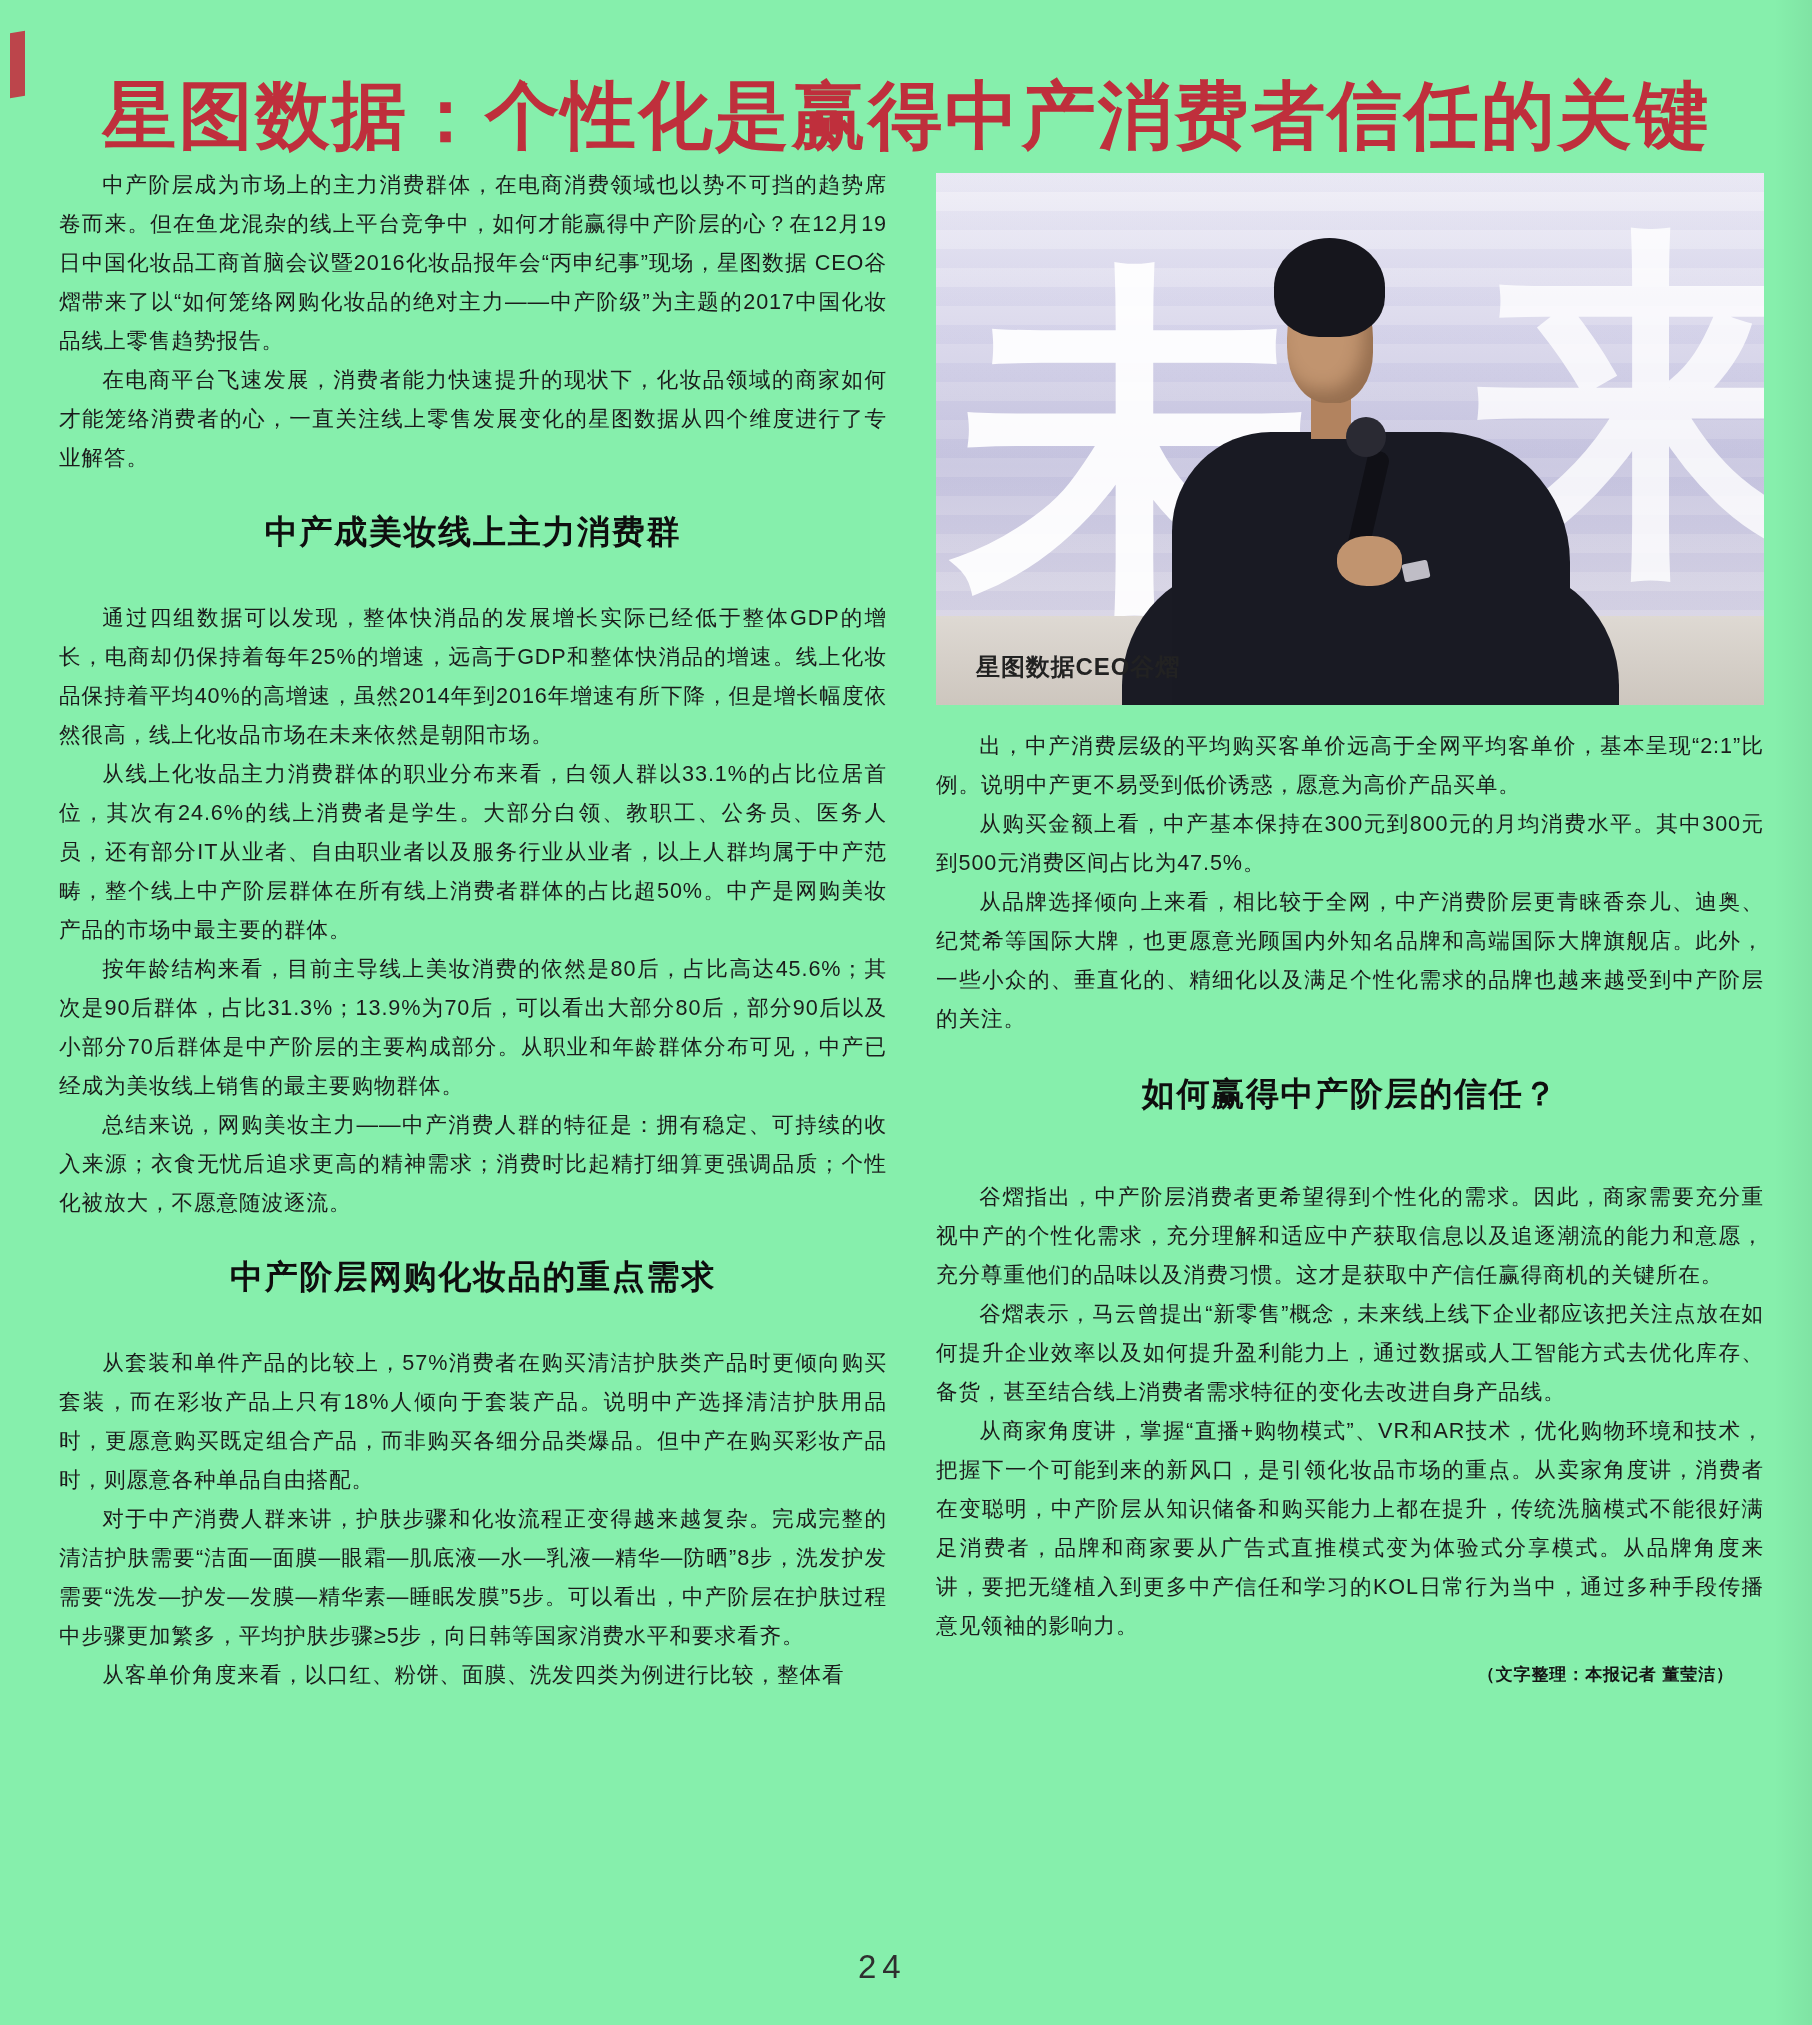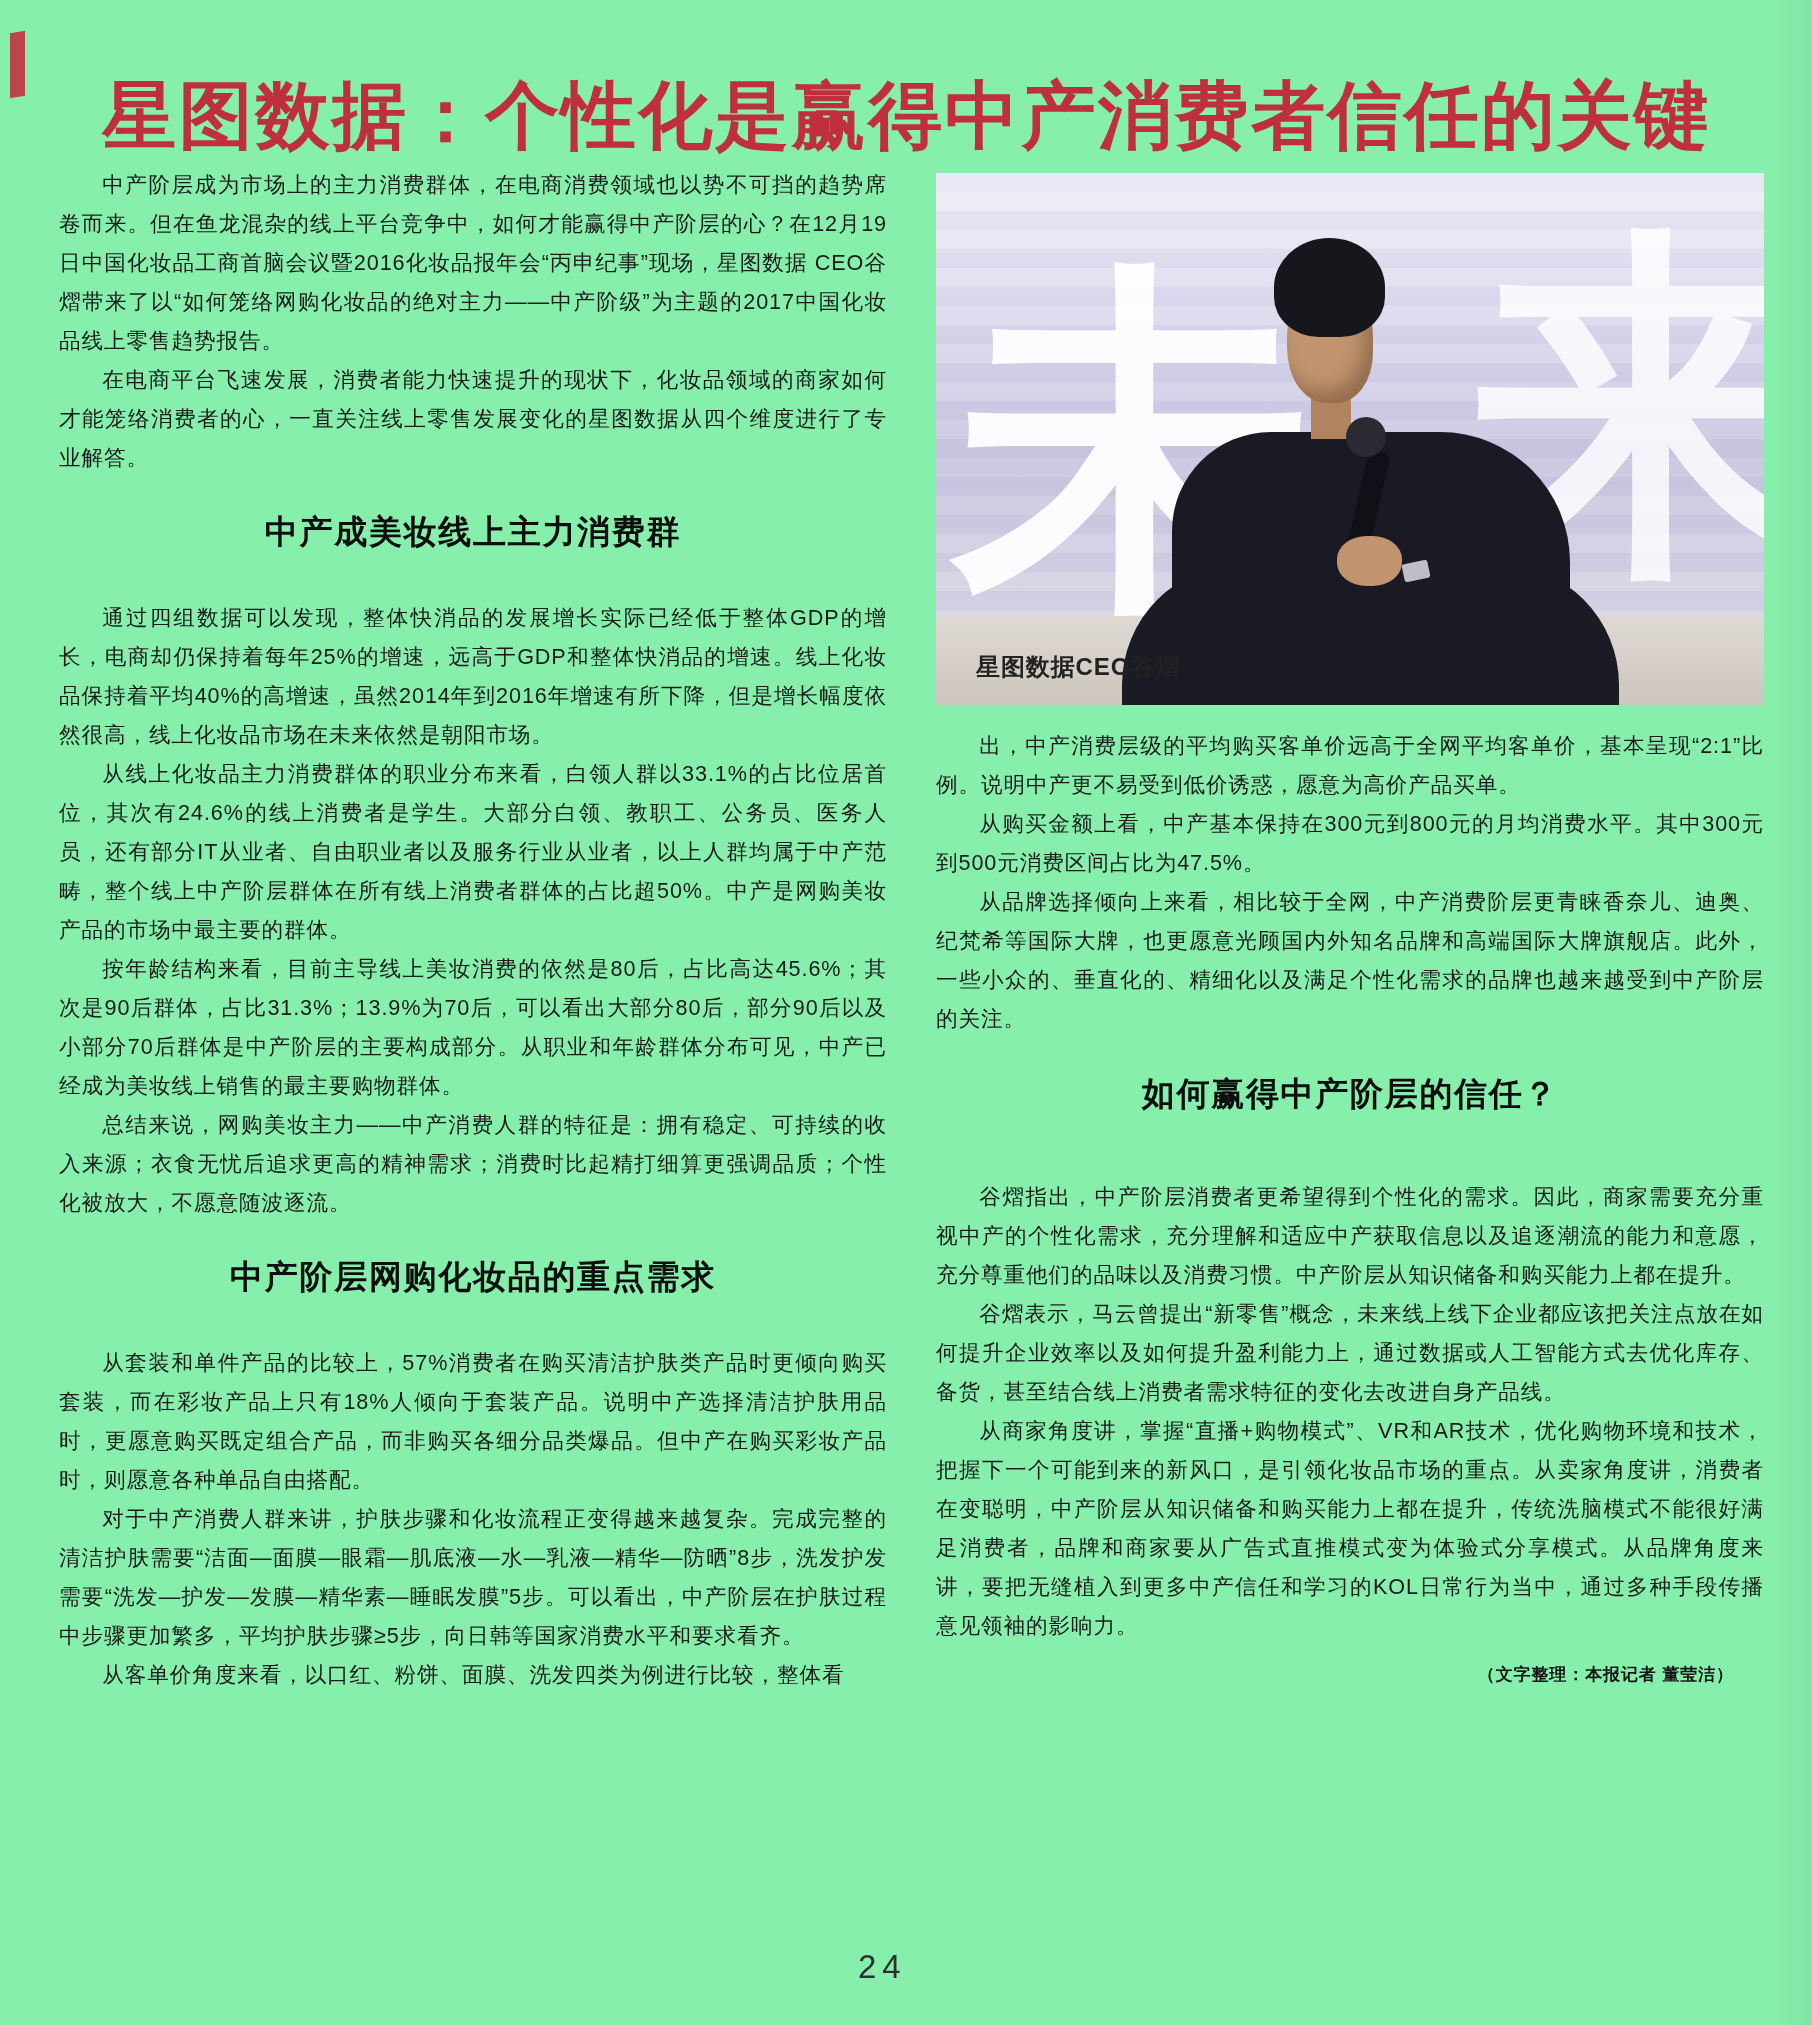--- a/index.html
+++ b/index.html
@@ -159,21 +159,21 @@
       <div class="photo-caption">星图数据CEO谷熠</div>
     </div>
 
     <div style="height:21px"></div>
 
     <p>出，中产消费层级的平均购买客单价远高于全网平均客单价，基本呈现“2:1”比例。说明中产更不易受到低价诱惑，愿意为高价产品买单。</p>
     <p>从购买金额上看，中产基本保持在300元到800元的月均消费水平。其中300元到500元消费区间占比为47.5%。</p>
     <p>从品牌选择倾向上来看，相比较于全网，中产消费阶层更青睐香奈儿、迪奥、纪梵希等国际大牌，也更愿意光顾国内外知名品牌和高端国际大牌旗舰店。此外，一些小众的、垂直化的、精细化以及满足个性化需求的品牌也越来越受到中产阶层的关注。</p>
 
     <div class="section-heading">如何赢得中产阶层的信任？</div>
-    <p>谷熠指出，中产阶层消费者更希望得到个性化的需求。因此，商家需要充分重视中产的个性化需求，充分理解和适应中产获取信息以及追逐潮流的能力和意愿，充分尊重他们的品味以及消费习惯。中产阶层从知识储备和购买能力上都在提升。</p>
+    <p>谷熠指出，中产阶层消费者更希望得到个性化的需求。因此，商家需要充分重视中产的个性化需求，充分理解和适应中产获取信息以及追逐潮流的能力和意愿，充分尊重他们的品味以及消费习惯。这才是获取中产信任赢得商机的关键所在。</p>
     <p>谷熠表示，马云曾提出“新零售”概念，未来线上线下企业都应该把关注点放在如何提升企业效率以及如何提升盈利能力上，通过数据或人工智能方式去优化库存、备货，甚至结合线上消费者需求特征的变化去改进自身产品线。</p>
     <p>从商家角度讲，掌握“直播+购物模式”、VR和AR技术，优化购物环境和技术，把握下一个可能到来的新风口，是引领化妆品市场的重点。从卖家角度讲，消费者在变聪明，中产阶层从知识储备和购买能力上都在提升，传统洗脑模式不能很好满足消费者，品牌和商家要从广告式直推模式变为体验式分享模式。从品牌角度来讲，要把无缝植入到更多中产信任和学习的KOL日常行为当中，通过多种手段传播意见领袖的影响力。</p>
 
     <div class="byline">（文字整理：本报记者 董莹洁）</div>
   </div>
 
   <div class="page-number">24</div>
 </div>
 
 

